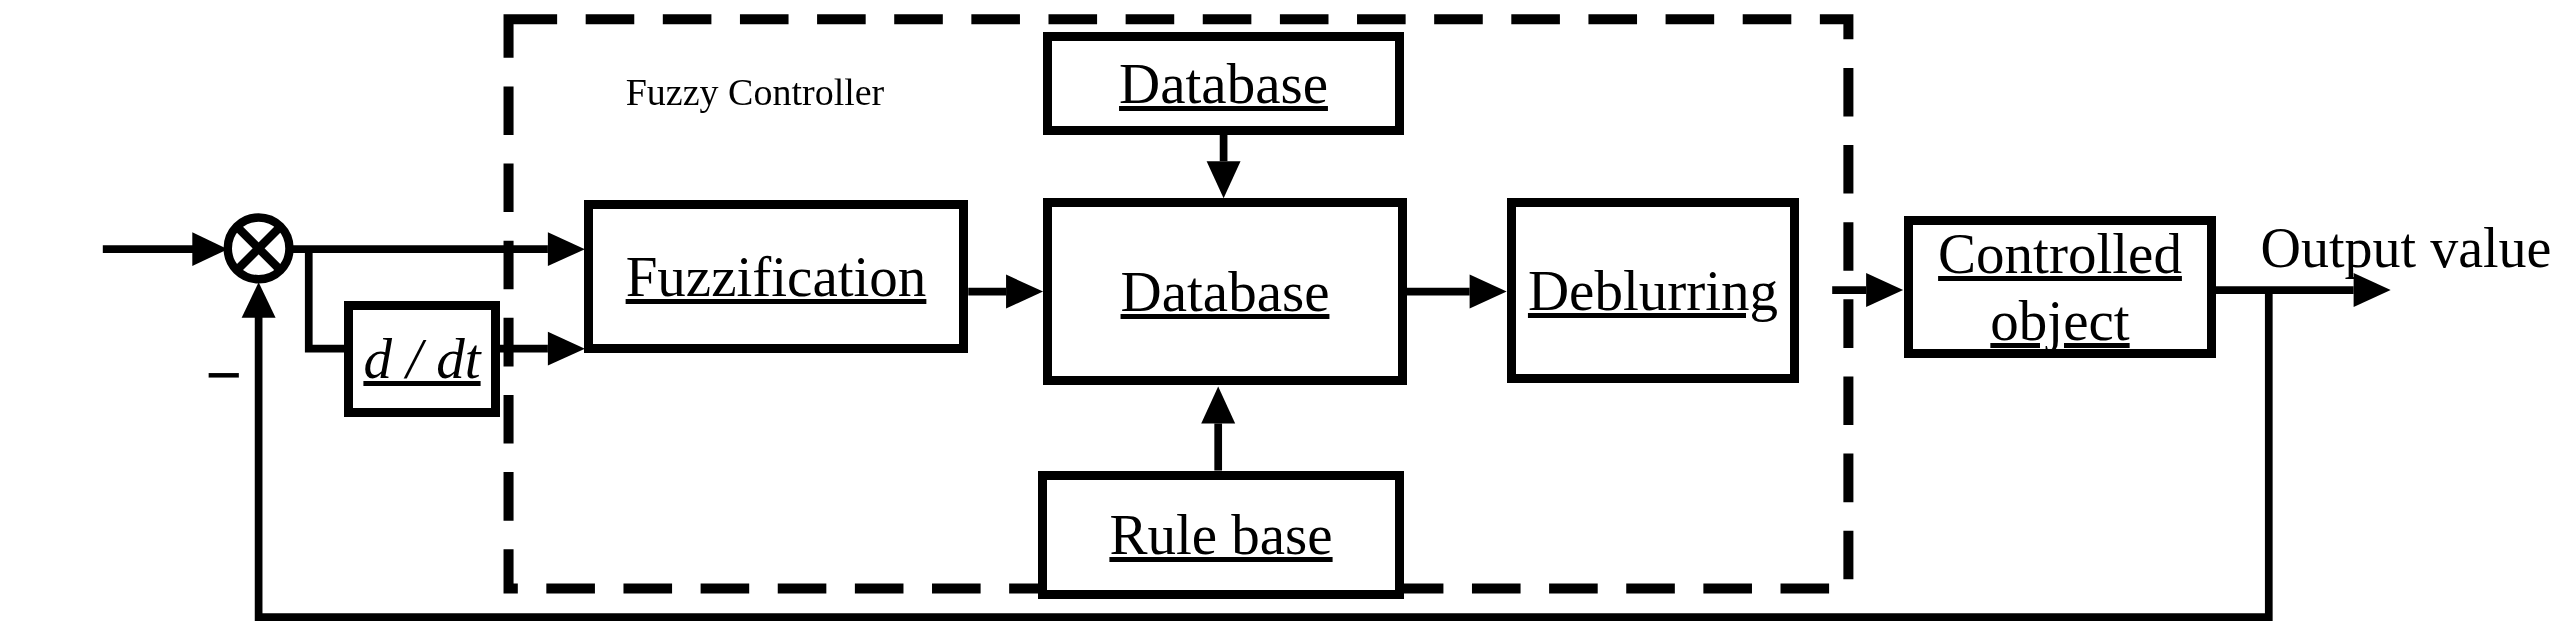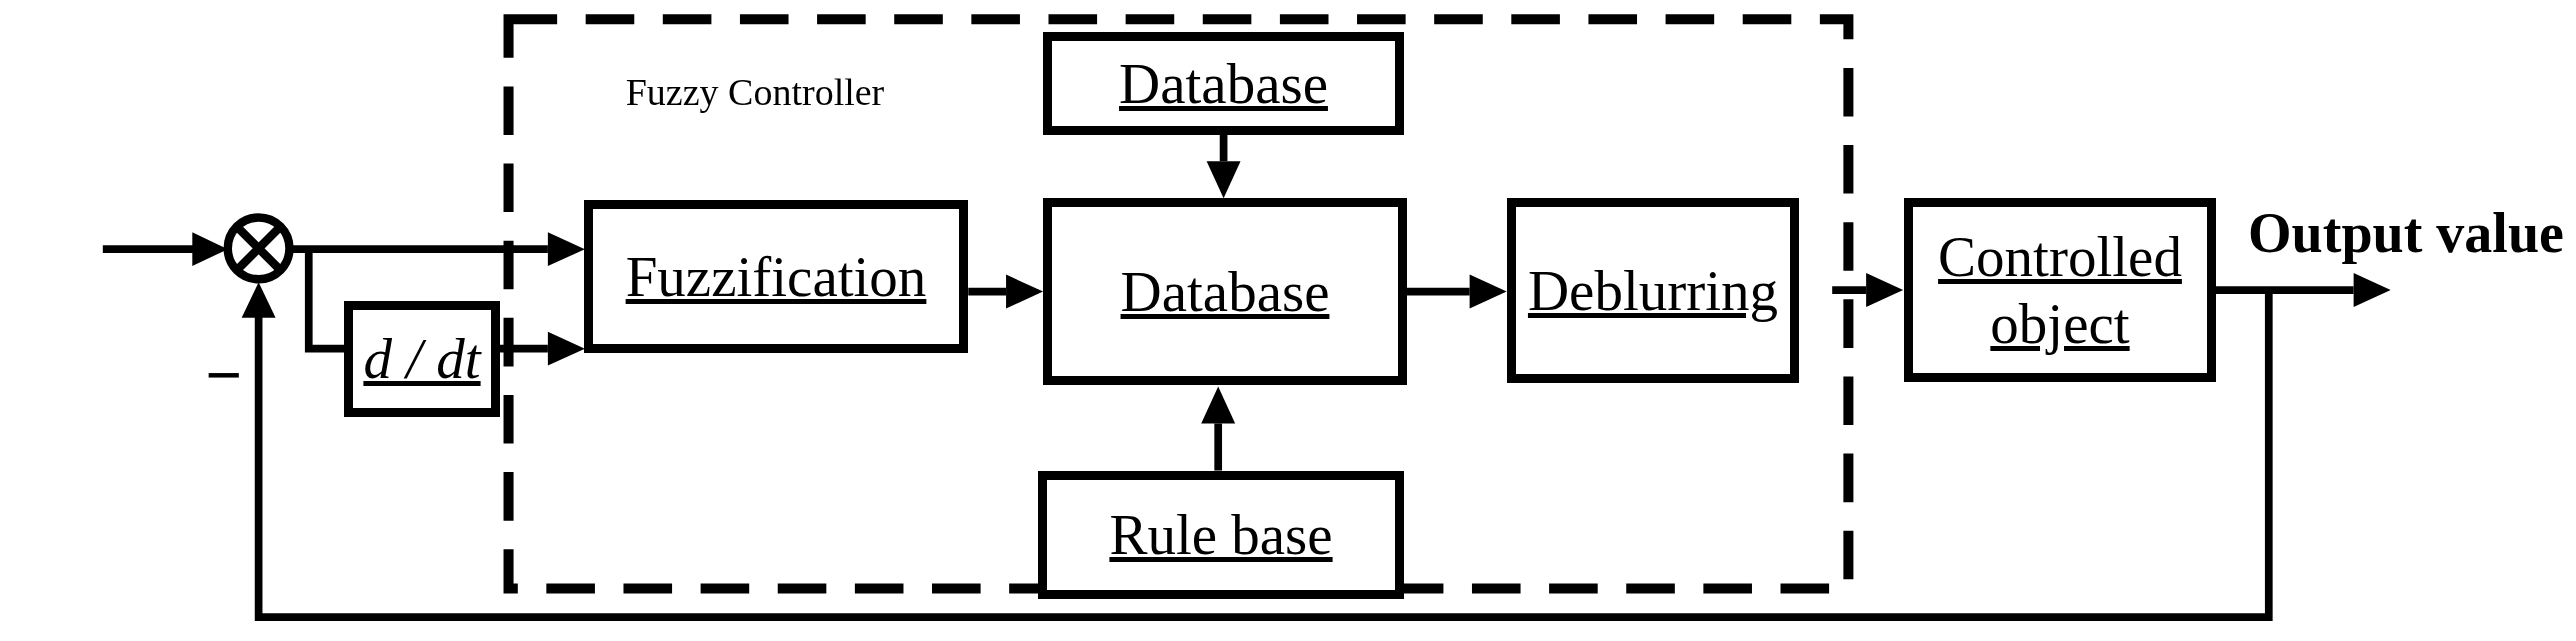--- a/index.html
+++ b/index.html
@@ -137,28 +137,28 @@
   </div>
 
   <div class="block" style="left:1038px; top:471px; width:366px; height:128px;">
     <span class="inner">Rule base</span>
   </div>
 
   <div class="block" style="left:1507px; top:198px; width:292px; height:185px;">
     <span class="inner">Deblurring</span>
   </div>
 
-  <div class="block" style="left:1904px; top:198px; width:312px; height:184px;">
+  <div class="block" style="left:1904px; top:216px; width:312px; height:142px;">
     <span class="inner">
       <span style="display:block">Controlled</span>
       <span style="display:block">object</span>
     </span>
   </div>
 
 
   <div class="floating-label minus-label" style="left:191px; top:341px; width:65px; height:68px;">−</div>
 
   <div class="floating-label fc-label" style="left:531px; top:59px; width:448px; height:65px;">Fuzzy Controller</div>
 
-  <div class="floating-label out-label" style="left:2236px; top:202px; width:340px; height:62px;font-weight:bold;">Output value</div>
+  <div class="floating-label out-label" style="left:2236px; top:217px; width:340px; height:62px;">Output value</div>
 
 </div>
 
 
 </body></html>

